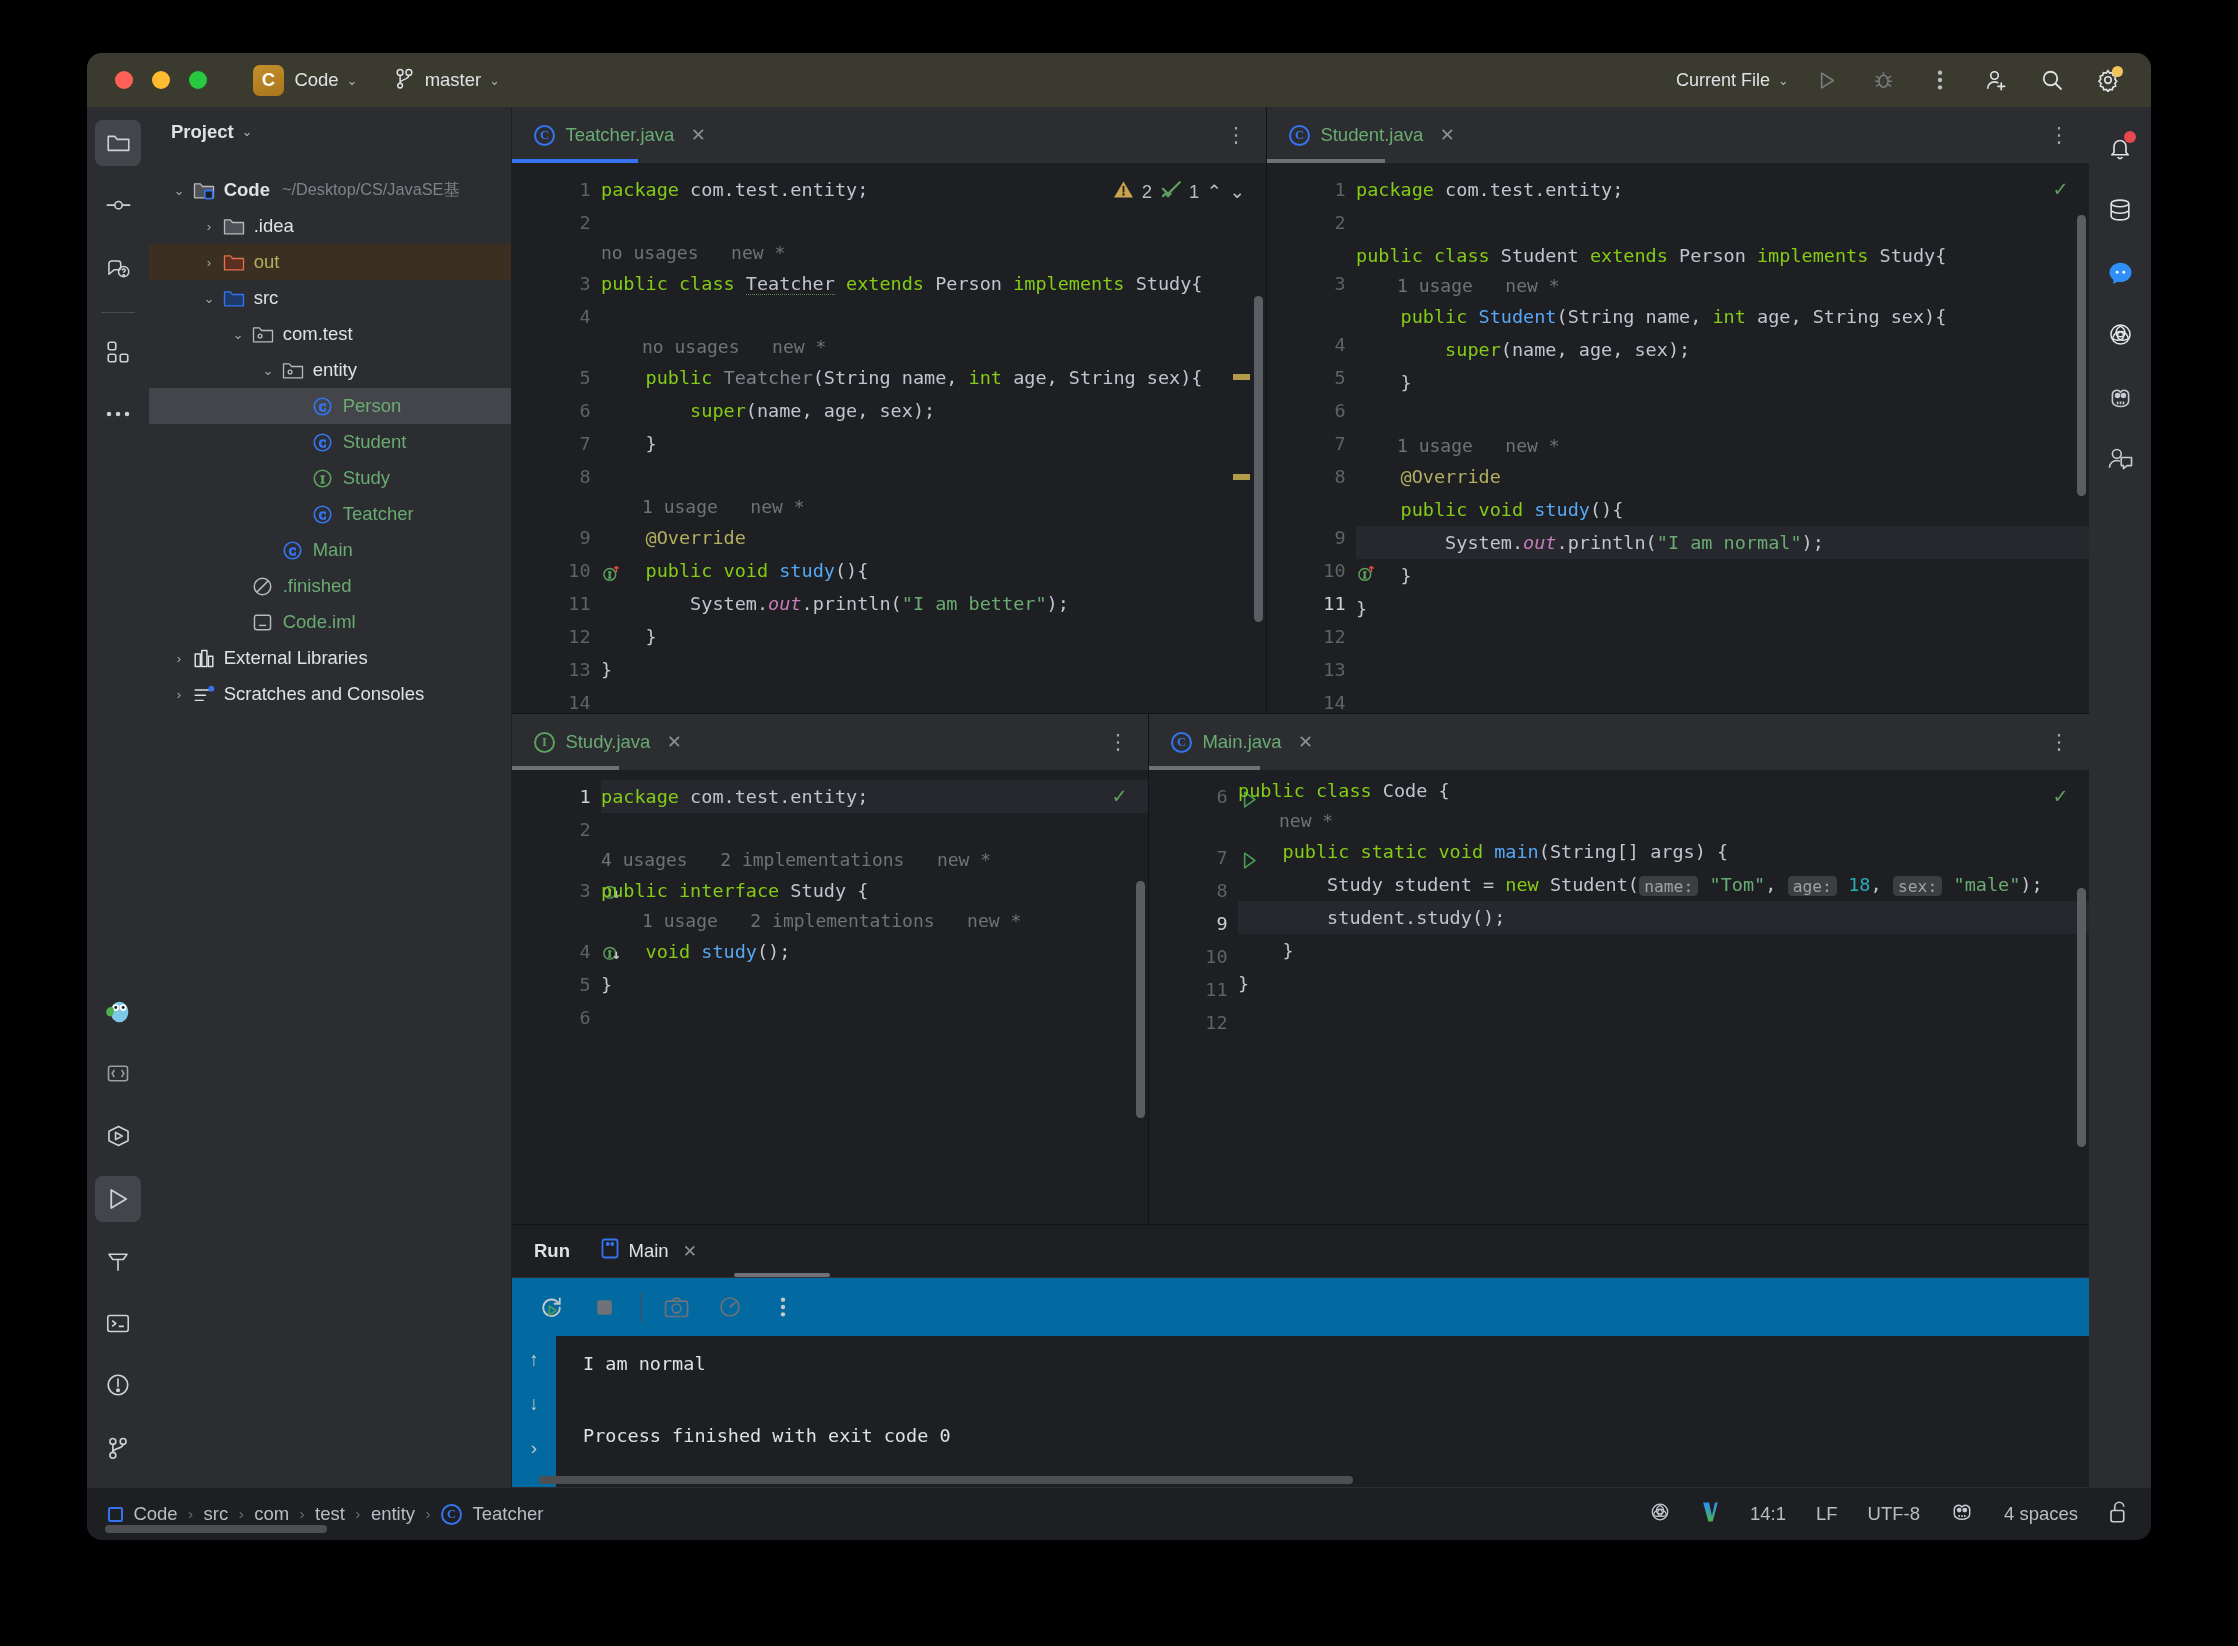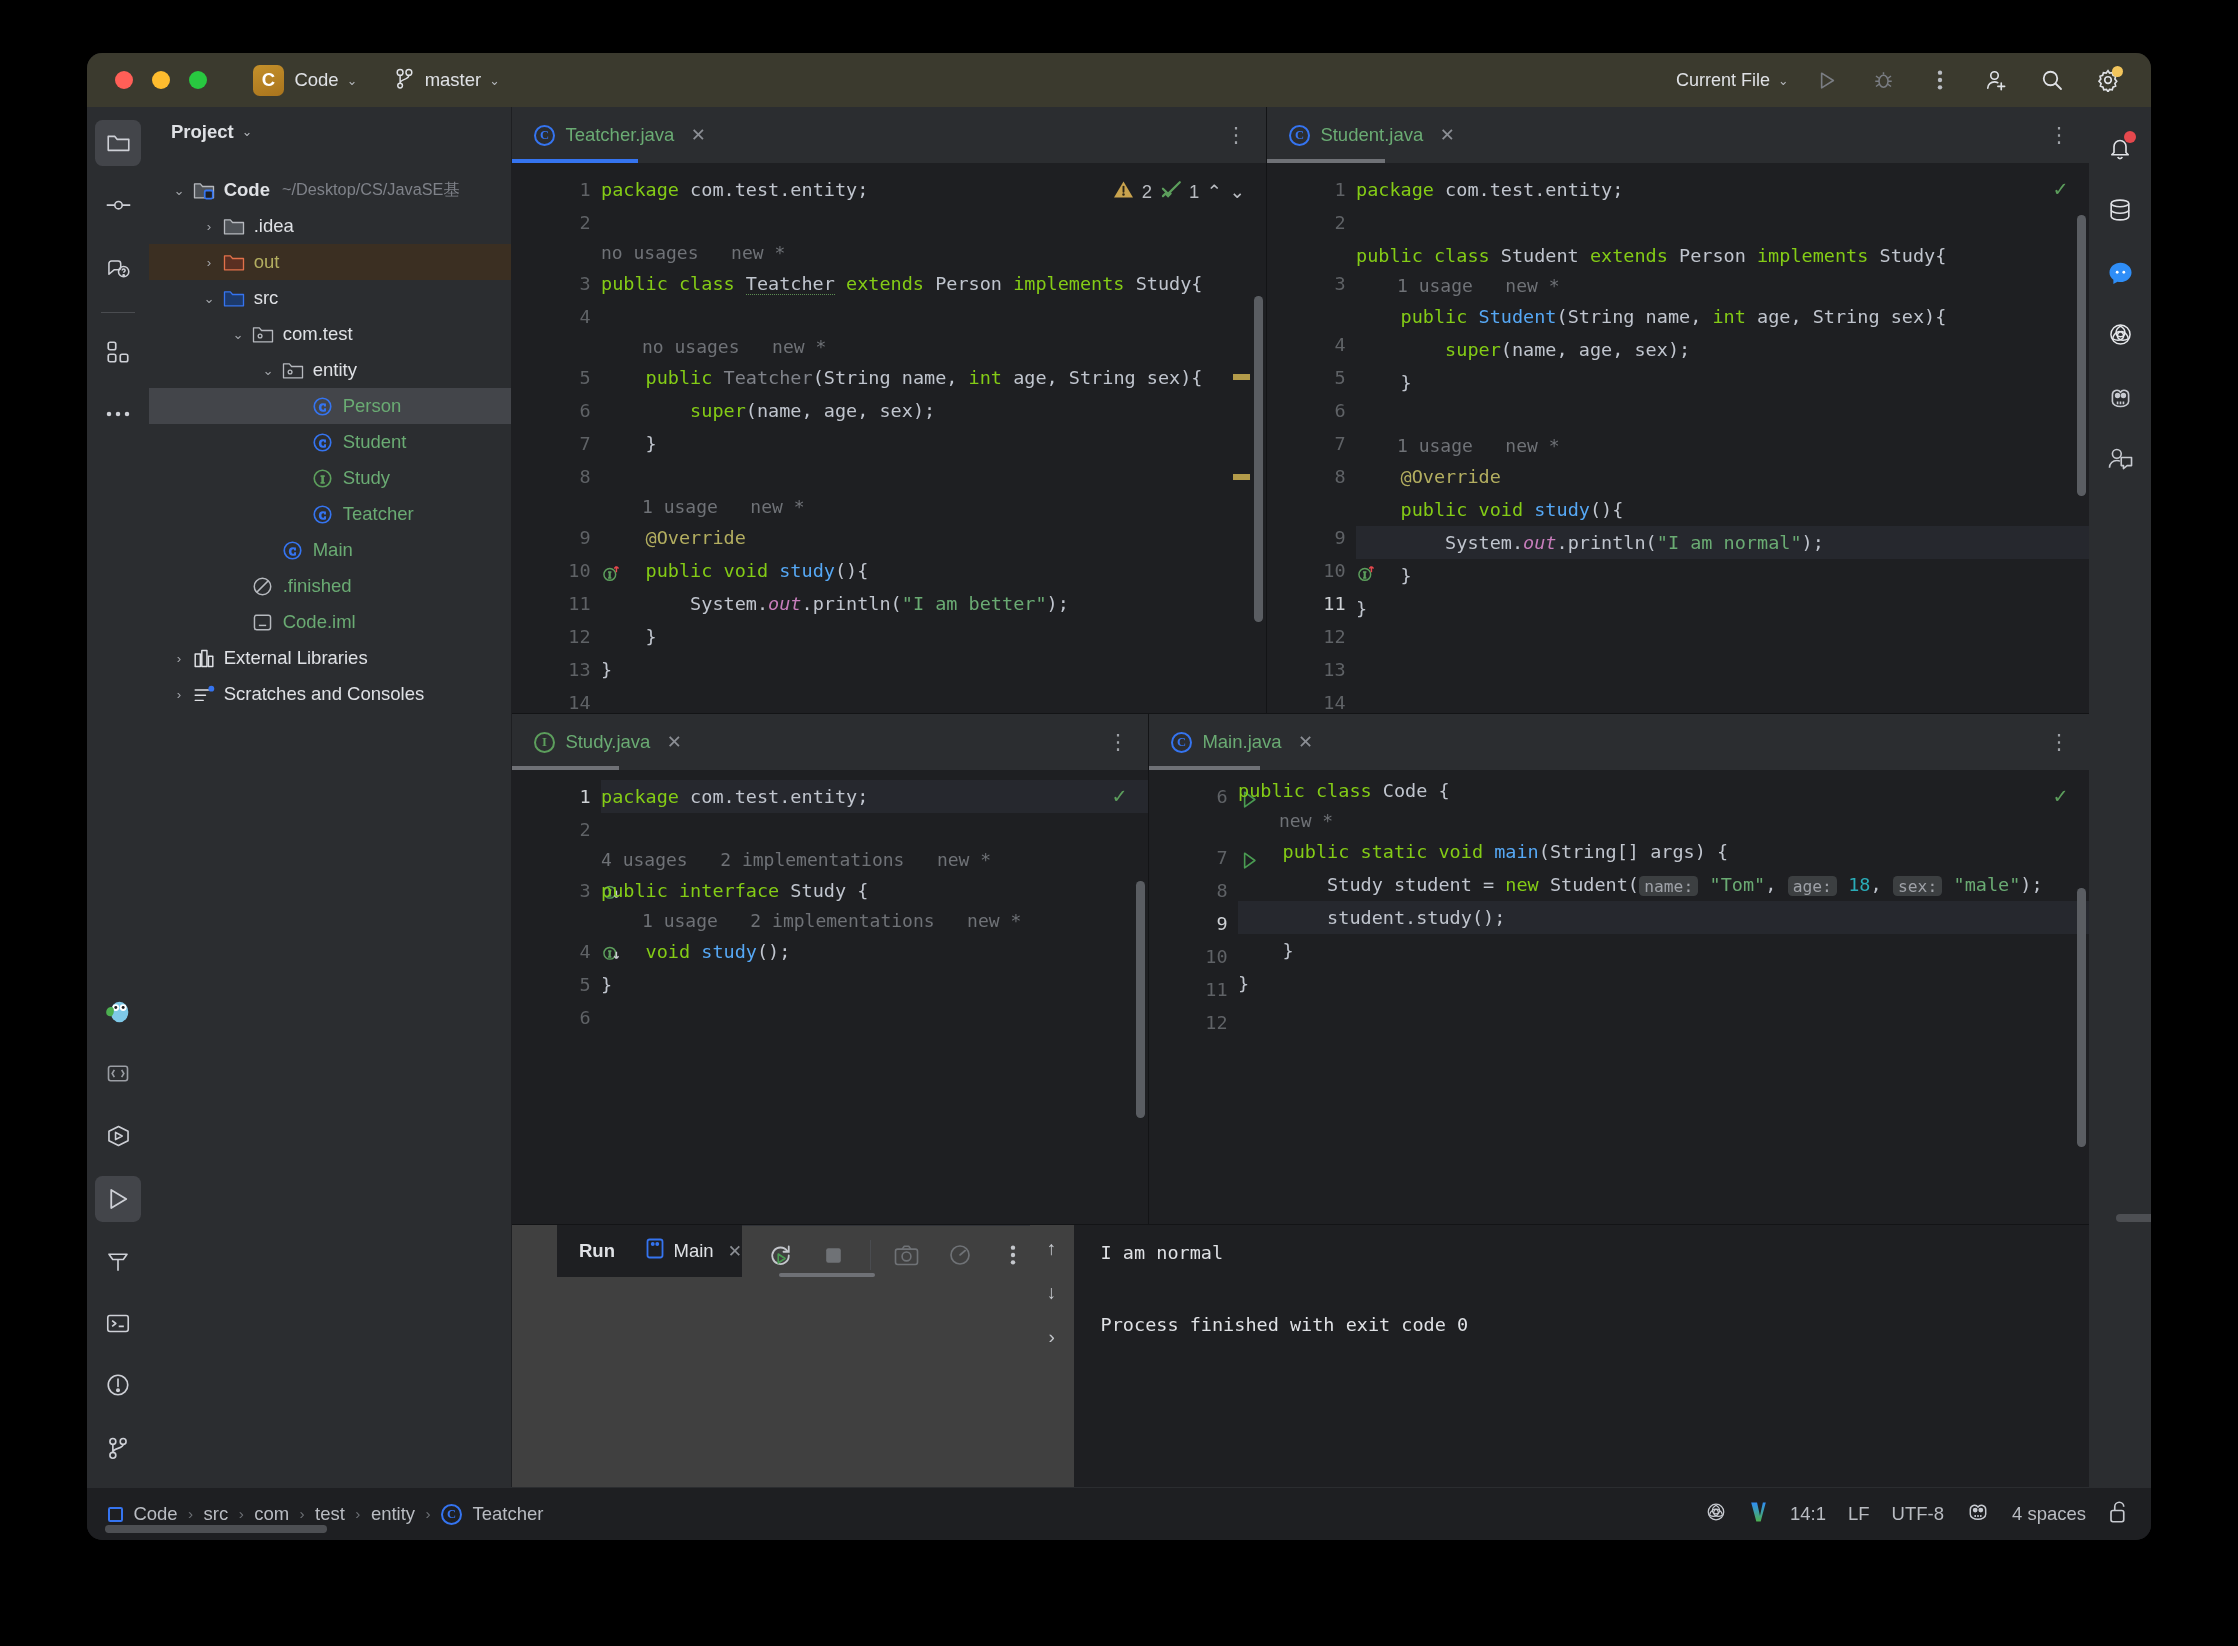--- a/index.html
+++ b/index.html
@@ -185,23 +185,22 @@
     font-family: "Liberation Sans", sans-serif; font-size: 18.5px; color: #b9bcc2;
   }
   .vscroll {
     position: absolute; right: 3px; width: 9px; border-radius: 4.4px;
     background: #5a5d62;
   }
   .mark-strip { position: absolute; right: 16.3px; width: 16.3px; height: 6px; background: #b39b4a; }
   
   .run {
     height: 263px; min-height: 263px;
-    background: #404040; display: flex; flex-direction: row;
+    background: #0369a1; display: flex; flex-direction: column;
     border-top: 0.7px solid #131416;
-    padding-left: 45px;
   }
   .run-tabbar { height: 52px; display: flex; align-items: center; padding-left: 22px; position: relative; background:#1e1f22; }
   .run-title { color: #dfe1e5; font-size: 18.5px; font-weight: 700; }
   .run-tab { display: flex; align-items: center; gap: 9.6px; margin-left: 31px; font-size: 18.5px; color: #dfe1e5; }
   .run-tab .x { color: #8b8e94; font-size: 17px; margin-left: 4.4px; }
   .run-tab-under { position: absolute; bottom: 0; left: 222px; width: 96px; height: 4.4px; border-radius: 2.2px; background: #6f7176; }
   .run-toolbar { height: 59px; display: flex; align-items: center; gap: 19px; padding-left: 22px; border-top: 0.7px solid #303237; }
   .run-toolbar .vsep { width: 0.7px; height: 30px; background: #4a4c50; }
   .console-wrap { flex: 1; display: flex; min-height: 0; }
   .console-rail { width: 44px; min-width: 44px; display: flex; flex-direction: column; align-items: center; gap: 22px; padding-top: 13.3px; color: #c4c7cc; font-size: 19px; }
@@ -215,21 +214,21 @@
   
   .status {
     height: 53px; min-height: 53px;
     background: #1e1f22;
     display: flex; align-items: center;
     padding: 0 22px 0 21px;
     border-top: 0.7px solid #2b2d30;
   }
   .crumb { display: flex; align-items: center; color: #b9bcc2; font-size: 18.5px; gap: 10.4px; }
   .crumb .sep { color: #6d7075; font-size: 15.5px; }
-  .status-right { margin-left: auto; display: flex; align-items: center; gap: 22px; color: #b9bcc2; font-size: 18.5px; text-align: right; }
+  .status-right { margin-left: auto; display: flex; align-items: center; gap: 30px; color: #b9bcc2; font-size: 18.5px; text-align: right; }
   .sq-blue { width: 15px; height: 15px; border: 2.2px solid #3574f0; border-radius: 2.2px; }
   .circC {
     width: 21px; height: 21px; border-radius: 50%;
     border: 2.2px solid #3574f0; color: #3574f0;
     font-size: 12.6px; font-weight: 700;
     display: flex; align-items: center; justify-content: center;
     font-family: "Liberation Serif", serif;
   }
   .circC.green { border-color: #5c9e5c; color: #5c9e5c; }
   .run-scroll {

